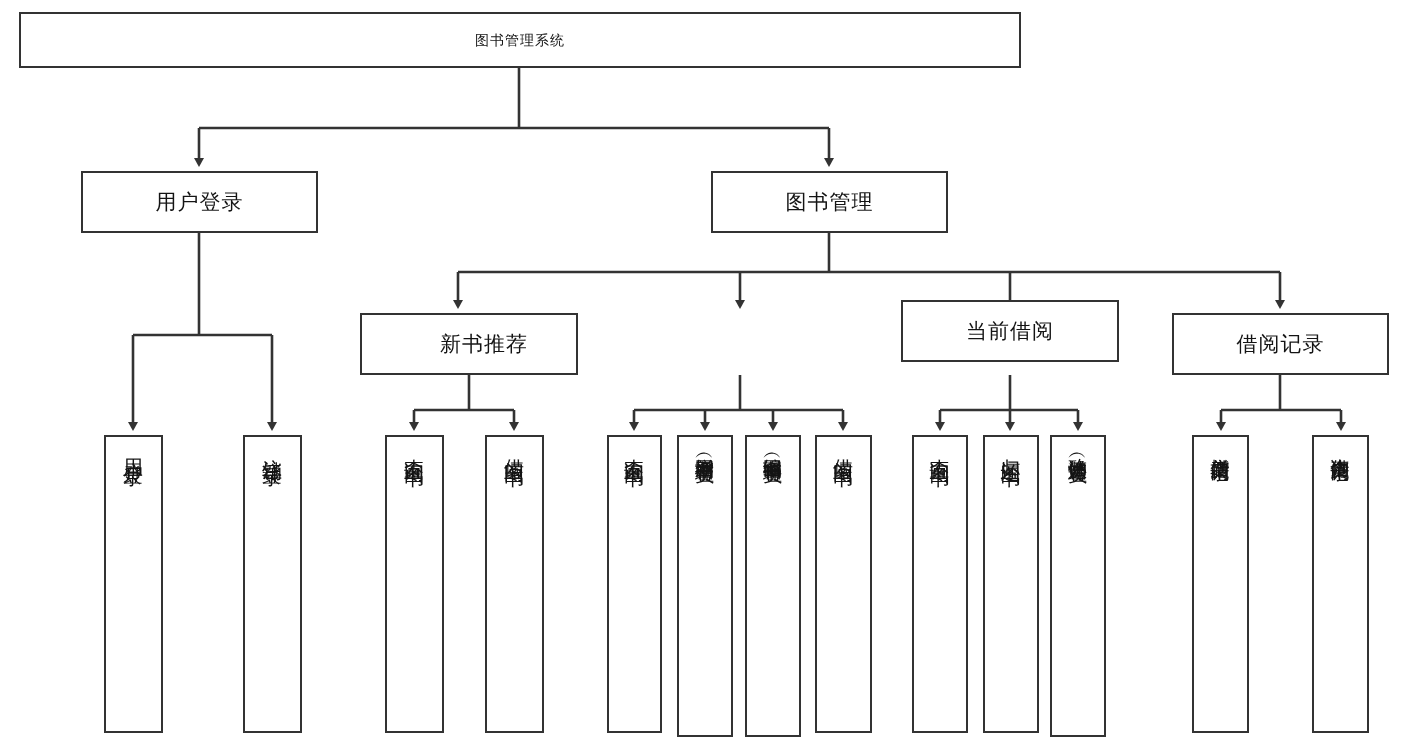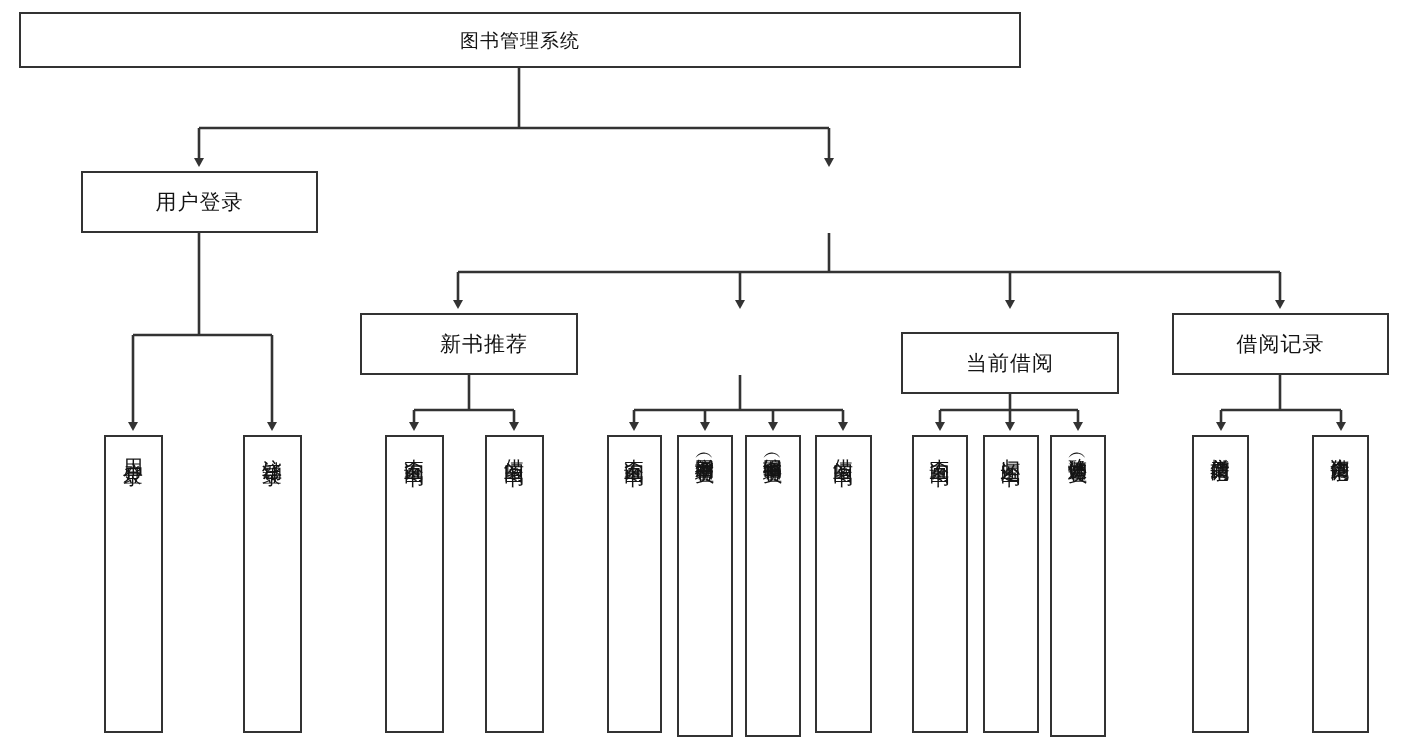--- a/index.html
+++ b/index.html
@@ -41,21 +41,21 @@
     line-height: 1.18;
     color: #141414;
   }
   
   .node.h .lbl {
     font-size: 21px;
     letter-spacing: 1px;
     white-space: nowrap;
   }
   .node.root .lbl {
-    font-size: 19px;
+    font-size: 14px;
     letter-spacing: 1px;
   }
   
   .node.v {
     align-items: flex-start;
     justify-content: center;
     padding-top: 6px;
   }
   .node.v .lbl {
     writing-mode: vertical-rl;
@@ -132,25 +132,28 @@
     </g>
   </svg>
 
   <div class="node h root" style="left:19px; top:12px; width:1002px; height:56px;">
     <span class="lbl">图书管理系统</span>
   </div>
 
   <div class="node h" style="left:81px; top:171px; width:237px; height:62px;">
     <span class="lbl">用户登录</span>
   </div>
+  <div class="node h" style="left:711px; top:171px; width:237px; height:62px;">
+    <span class="lbl">图书管理</span>
+  </div>
 
   <div class="node h" style="left:360px; top:313px; width:218px; height:62px;padding-left:30px;">
     <span class="lbl">新书推荐</span>
   </div>
-  <div class="node h" style="left:901px; top:332px; width:218px; height:62px;">
+  <div class="node h" style="left:901px; top:300px; width:218px; height:62px;">
     <span class="lbl">当前借阅</span>
   </div>
   <div class="node h" style="left:1172px; top:313px; width:217px; height:62px;">
     <span class="lbl">借阅记录</span>
   </div>
 
   <div class="node v" style="left:104px; top:435px; width:59px; height:298px;">
     <span class="lbl">用户登录</span>
   </div>
   <div class="node v" style="left:243px; top:435px; width:59px; height:298px;">

